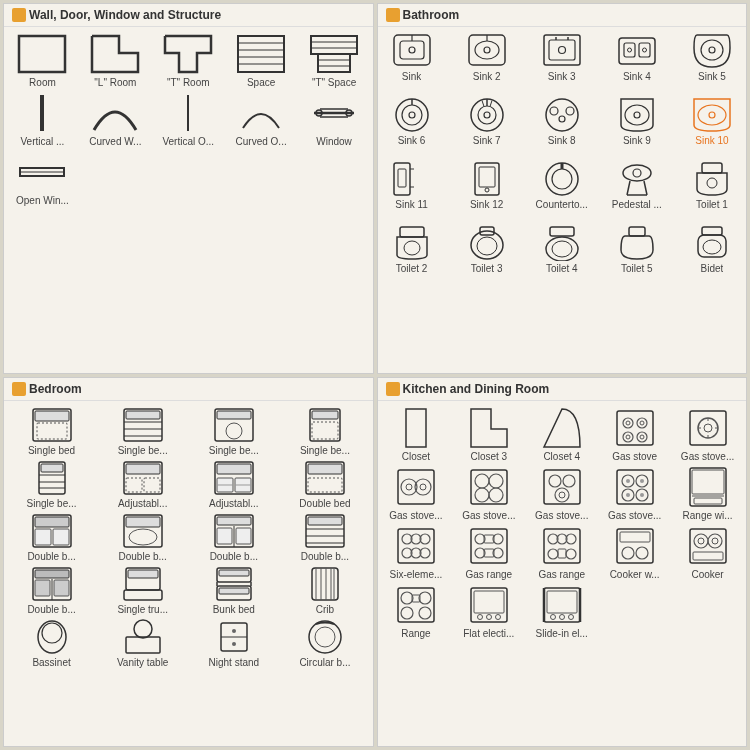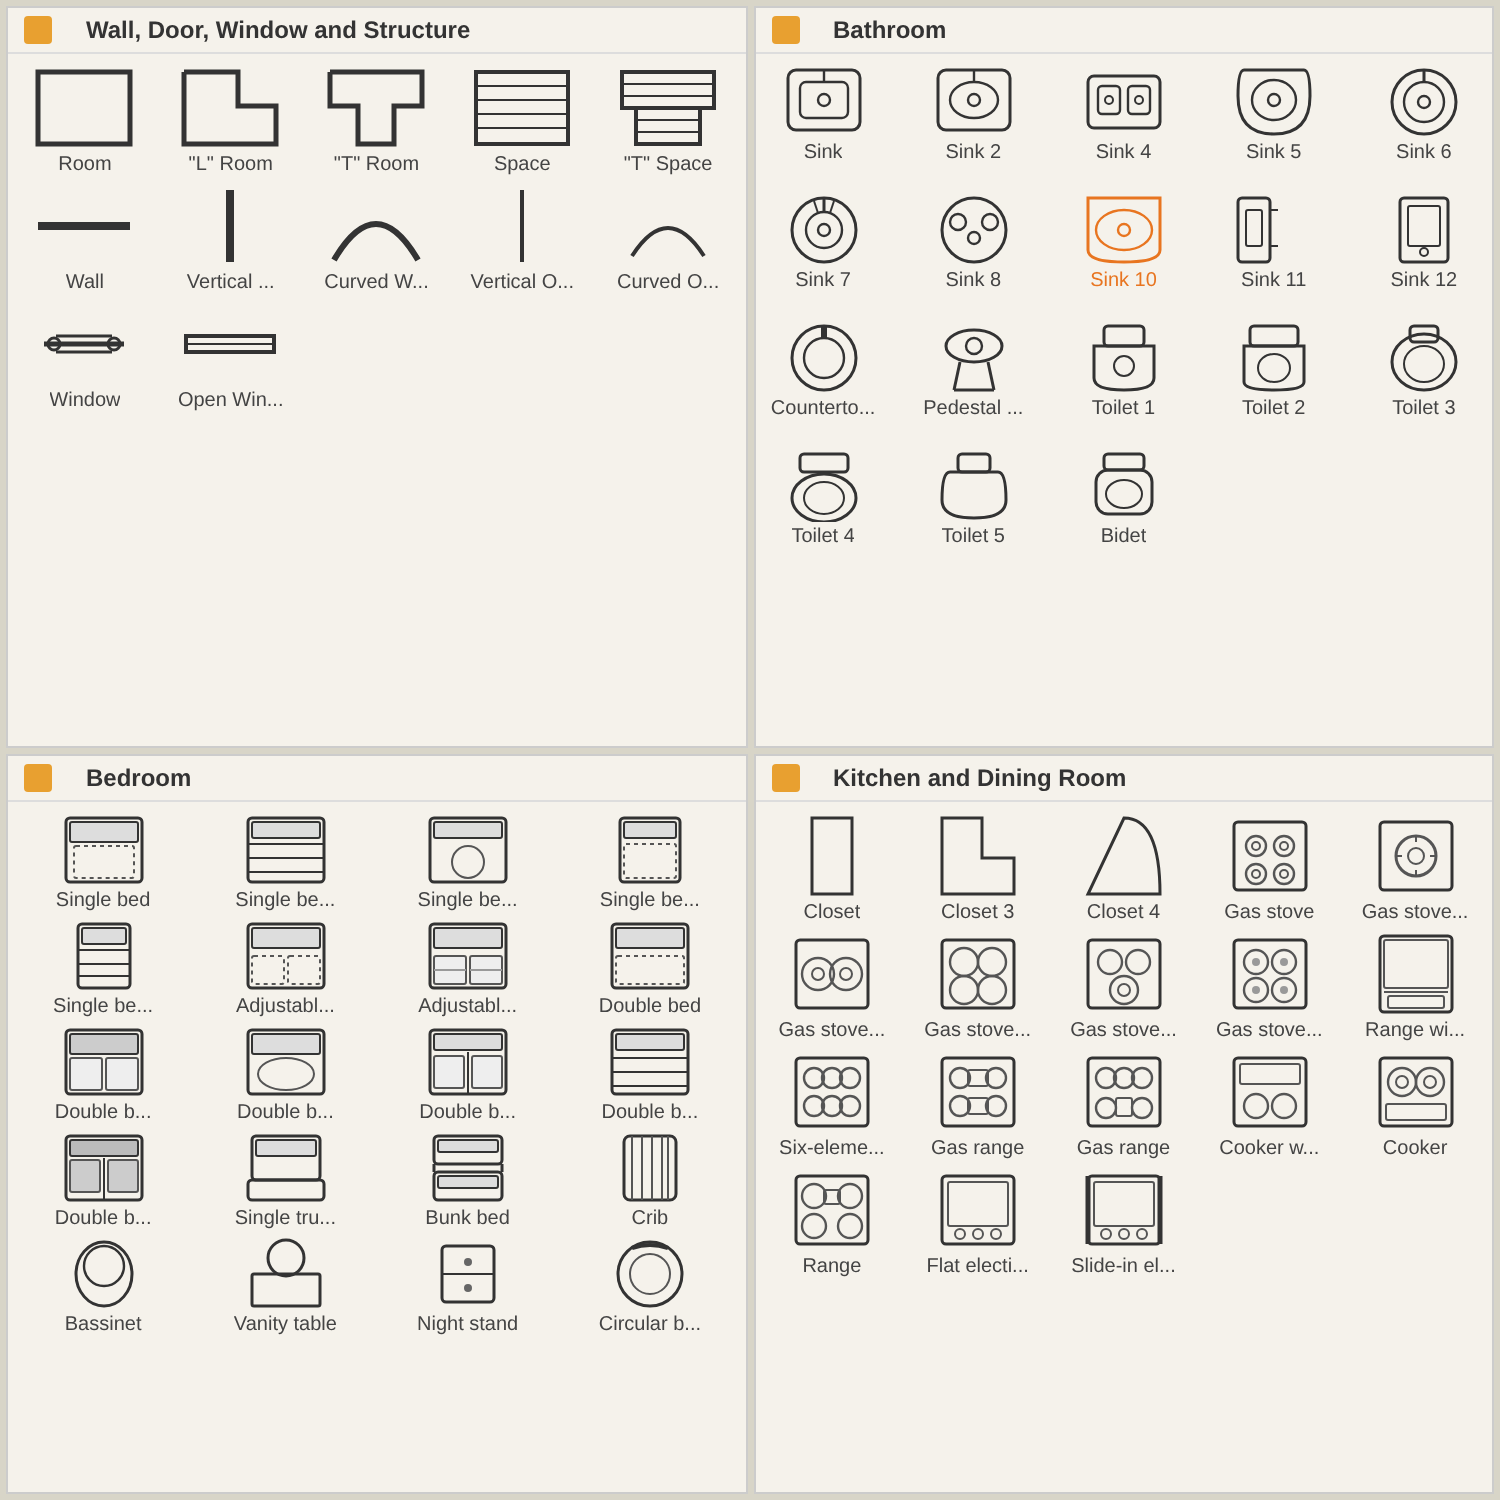--- a/index.html
+++ b/index.html
@@ -22,21 +22,21 @@
     }
     .panel {
       background: #f5f2eb;
       border: 1px solid #ccc;
       overflow: hidden;
       position: relative;
     }
     .panel-header {
       display: flex;
       align-items: center;
-      gap: 17px;
+      gap: 3px;
       padding: 4px 8px;
       font-weight: bold;
       font-size: 12px;
       color: #333;
       border-bottom: 1px solid #ddd;
     }
     .panel-header-icon {
       width: 14px;
       height: 14px;
       background: #e8a030;
@@ -152,28 +152,20 @@
             <line x1="3" y1="9" x2="49" y2="9" stroke="#333" stroke-width="1"></line>
             <line x1="3" y1="15" x2="49" y2="15" stroke="#333" stroke-width="1"></line>
             <rect x="10" y="21" width="32" height="18" fill="none" stroke="#333" stroke-width="2"></rect>
             <line x1="10" y1="27" x2="42" y2="27" stroke="#333" stroke-width="1"></line>
             <line x1="10" y1="33" x2="42" y2="33" stroke="#333" stroke-width="1"></line>
           </svg>
         </div>
         <span class="item-label">"T" Space</span>
       </div>
 
-      <div class="item">
-        <div class="item-icon">
-          <svg width="52" height="42" viewBox="0 0 52 42">
-            <line x1="3" y1="21" x2="49" y2="21" stroke="#333" stroke-width="4"></line>
-          </svg>
-        </div>
-        <span class="item-label">Wall</span>
-      </div>
 
       <div class="item">
         <div class="item-icon">
           <svg width="52" height="42" viewBox="0 0 52 42">
             <line x1="26" y1="3" x2="26" y2="39" stroke="#333" stroke-width="4"></line>
           </svg>
         </div>
         <span class="item-label">Vertical ...</span>
       </div>
 
@@ -254,20 +246,32 @@
           <svg width="40" height="36" viewBox="0 0 40 36">
             <rect x="2" y="2" width="36" height="30" rx="4" fill="none" stroke="#333" stroke-width="1.5"></rect>
             <ellipse cx="20" cy="17" rx="12" ry="9" fill="none" stroke="#333" stroke-width="1.2"></ellipse>
             <circle cx="20" cy="17" r="3" fill="none" stroke="#333" stroke-width="1.2"></circle>
             <line x1="20" y1="2" x2="20" y2="8" stroke="#333" stroke-width="1.2"></line>
           </svg>
         </div>
         <span class="item-label">Sink 2</span>
       </div>
 
+      <div class="item">
+        <div class="item-icon">
+          <svg width="40" height="36" viewBox="0 0 40 36">
+            <rect x="2" y="2" width="36" height="30" rx="2" fill="none" stroke="#333" stroke-width="1.5"></rect>
+            <rect x="7" y="7" width="26" height="20" rx="2" fill="none" stroke="#333" stroke-width="1.2"></rect>
+            <circle cx="20" cy="17" r="3.5" fill="none" stroke="#333" stroke-width="1.2"></circle>
+            <line x1="14" y1="4" x2="14" y2="7" stroke="#333" stroke-width="1.5"></line>
+            <line x1="26" y1="4" x2="26" y2="7" stroke="#333" stroke-width="1.5"></line>
+          </svg>
+        </div>
+        <span class="item-label">Sink 3</span>
+      </div>
 
       <div class="item">
         <div class="item-icon">
           <svg width="40" height="36" viewBox="0 0 40 36">
             <rect x="2" y="5" width="36" height="26" rx="3" fill="none" stroke="#333" stroke-width="1.5"></rect>
             <rect x="7" y="10" width="11" height="14" rx="2" fill="none" stroke="#333" stroke-width="1.2"></rect>
             <rect x="22" y="10" width="11" height="14" rx="2" fill="none" stroke="#333" stroke-width="1.2"></rect>
             <circle cx="12.5" cy="17" r="2" fill="none" stroke="#333" stroke-width="1"></circle>
             <circle cx="27.5" cy="17" r="2" fill="none" stroke="#333" stroke-width="1"></circle>
           </svg>
@@ -317,20 +321,30 @@
           <svg width="40" height="36" viewBox="0 0 40 36">
             <circle cx="20" cy="18" r="16" fill="none" stroke="#333" stroke-width="1.5"></circle>
             <circle cx="12" cy="14" r="4" fill="none" stroke="#333" stroke-width="1.2"></circle>
             <circle cx="28" cy="14" r="4" fill="none" stroke="#333" stroke-width="1.2"></circle>
             <circle cx="20" cy="22" r="3" fill="none" stroke="#333" stroke-width="1.2"></circle>
           </svg>
         </div>
         <span class="item-label">Sink 8</span>
       </div>
 
+      <div class="item">
+        <div class="item-icon">
+          <svg width="40" height="36" viewBox="0 0 40 36">
+            <path d="M4,2 L36,2 L36,28 Q36,34 20,34 Q4,34 4,28 Z" fill="none" stroke="#333" stroke-width="1.5"></path>
+            <ellipse cx="20" cy="18" rx="12" ry="10" fill="none" stroke="#333" stroke-width="1.2"></ellipse>
+            <circle cx="20" cy="18" r="3" fill="none" stroke="#333" stroke-width="1.2"></circle>
+          </svg>
+        </div>
+        <span class="item-label">Sink 9</span>
+      </div>
 
       <div class="item">
         <div class="item-icon">
           <svg width="40" height="36" viewBox="0 0 40 36">
             <path d="M2,2 L38,2 L38,28 Q38,34 20,34 Q2,34 2,28 Z" fill="none" stroke="#e87520" stroke-width="1.5"></path>
             <ellipse cx="20" cy="18" rx="14" ry="10" fill="none" stroke="#e87520" stroke-width="1.2"></ellipse>
             <circle cx="20" cy="18" r="3" fill="none" stroke="#e87520" stroke-width="1.2"></circle>
           </svg>
         </div>
         <span class="item-label" style="color:#e87520">Sink 10</span>

